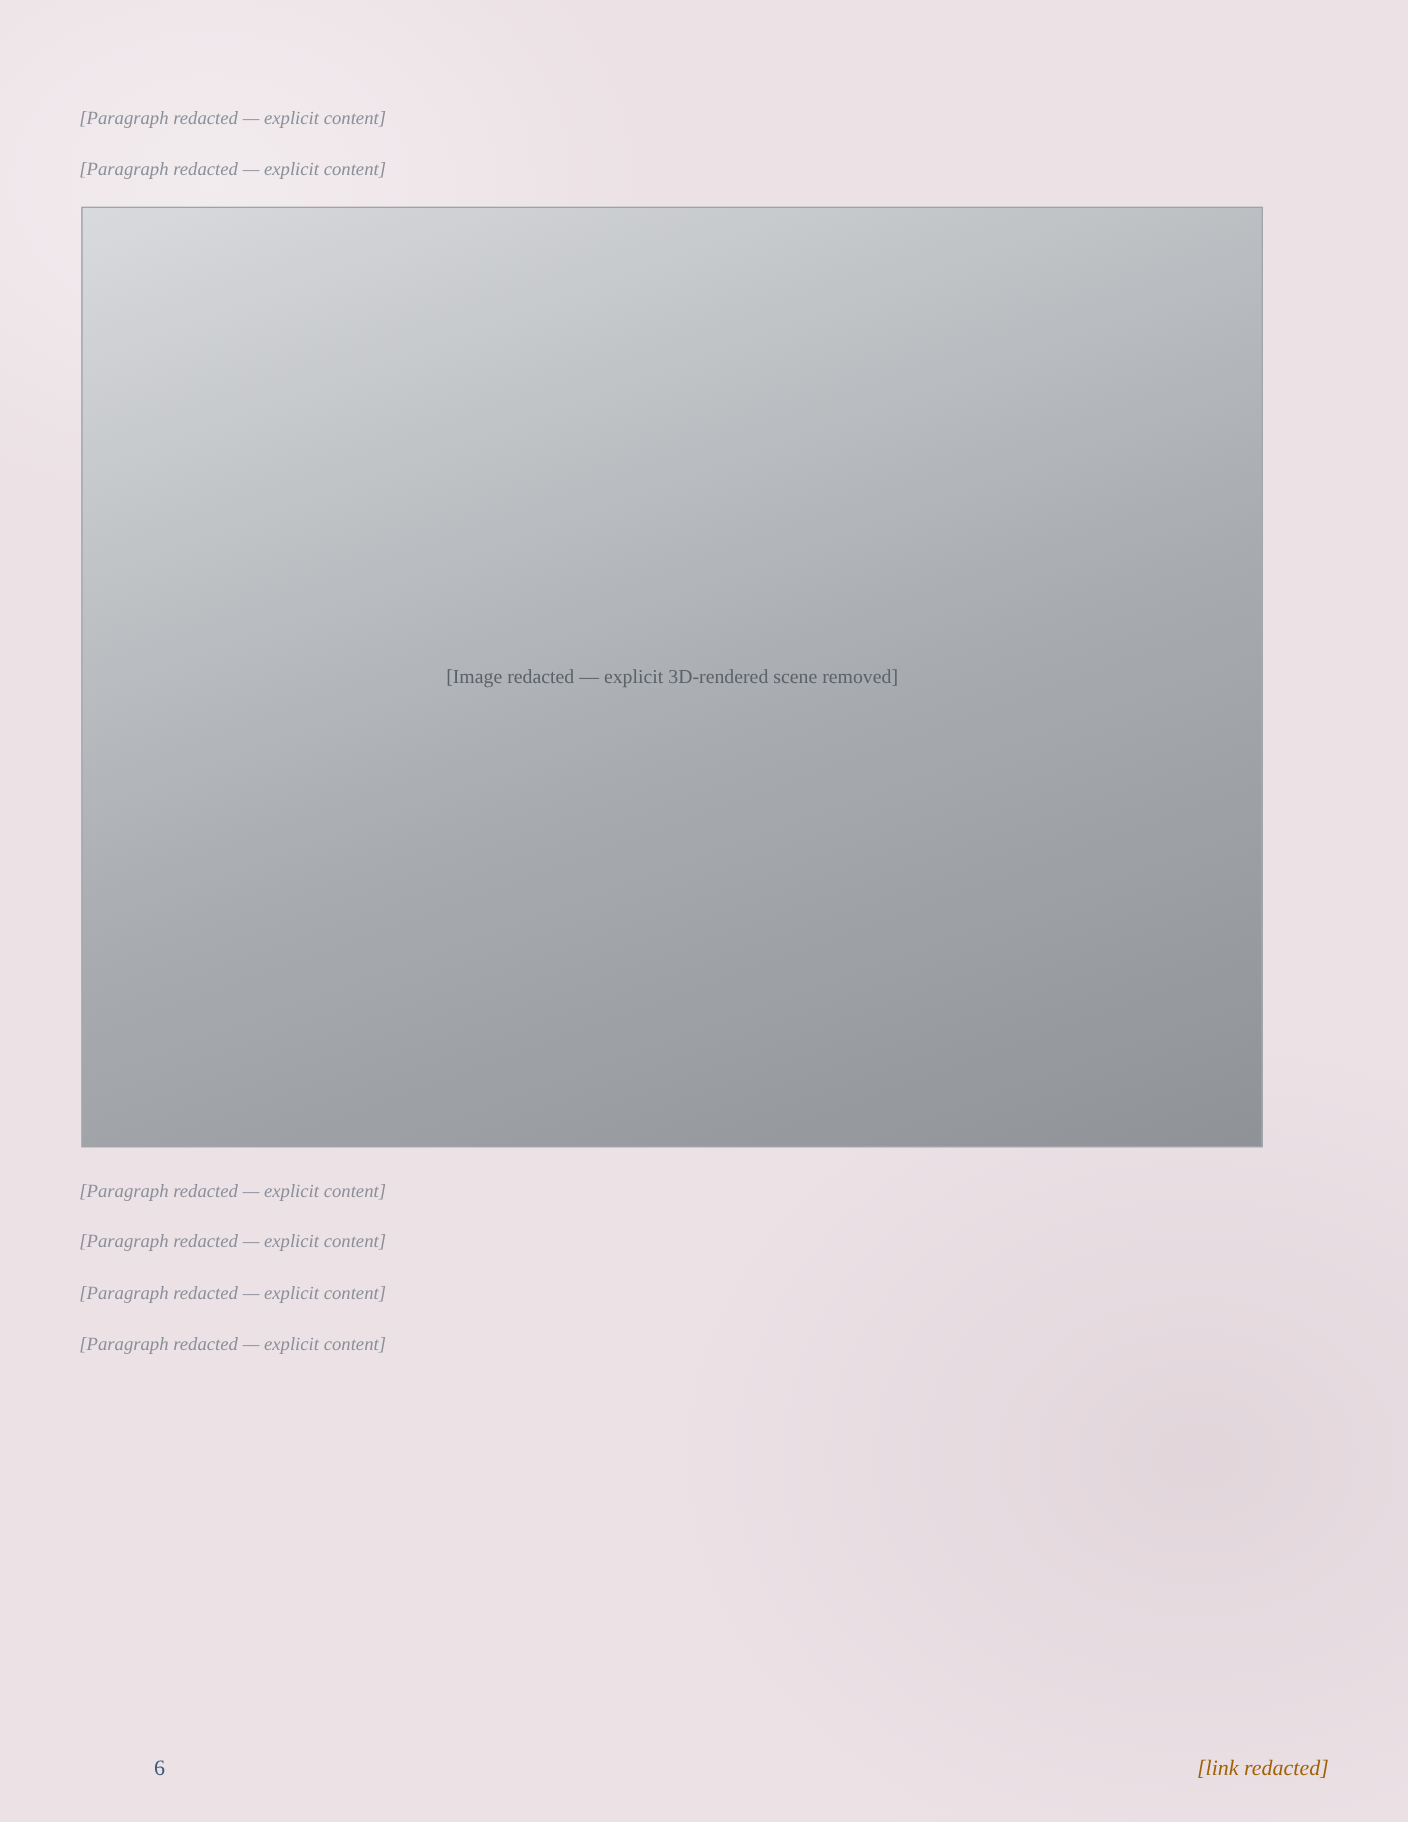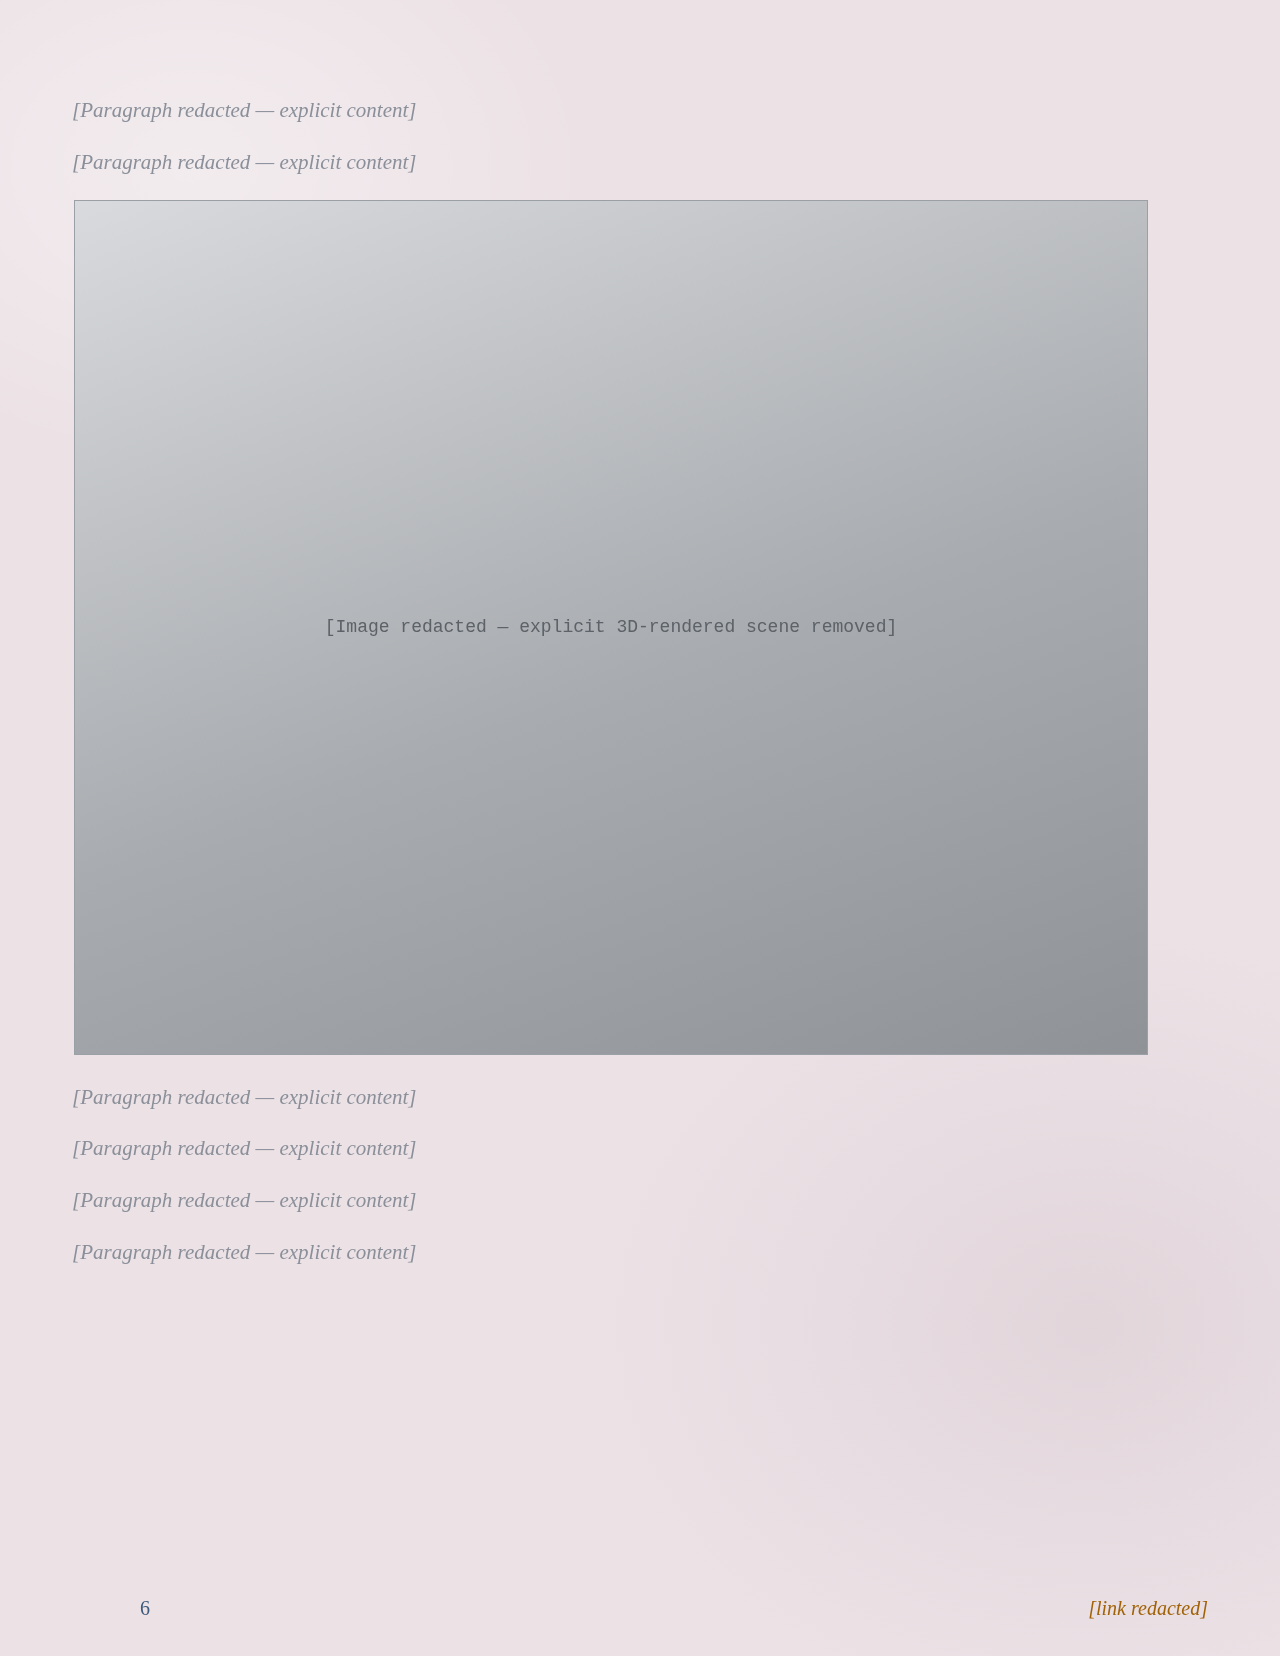--- a/index.html
+++ b/index.html
@@ -9,36 +9,36 @@
     background-image:
       radial-gradient(ellipse 400px 300px at 15% 10%, rgba(255,255,255,0.35), transparent),
       radial-gradient(ellipse 500px 400px at 85% 80%, rgba(210,195,202,0.4), transparent);
     font-family: "Liberation Serif", "DejaVu Serif", serif;
     color: #3d5a7c;
     position: relative;
     overflow: hidden;
   }
   .page { padding: 96px 72px 0 72px; box-sizing: border-box; }
   .para {
-    font-size: 21px; line-height: 1.42;
+    font-size: 17px; line-height: 1.42;
     margin: 0 0 22px 0;
     color: #8a8f99;
     font-style: italic;
   }
   .image-frame {
     width: 1074px; height: 855px;
     margin: 8px 0 28px 2px;
     background: #b9bcbf;
     background-image: linear-gradient(160deg, #d8dadd 0%, #a8abaf 55%, #8f9296 100%);
     display: flex; align-items: center; justify-content: center;
     border: 1px solid #9aa0a6;
     box-sizing: border-box;
   }
   .image-frame .placeholder-label {
-    font-family: Liberation Mono, monospace;
+    font-family: Liberation Serif, serif;
     font-size: 18px; color: #5c6268;
     text-align: center; padding: 0 120px; line-height: 1.5;
   }
   .footer {
     position: absolute; bottom: 36px; left: 0; right: 0;
     padding: 0 72px 0 140px;
     display: flex; justify-content: space-between; align-items: baseline;
     font-size: 20px;
   }
   .footer .page-number { color: #3d5a7c; }

